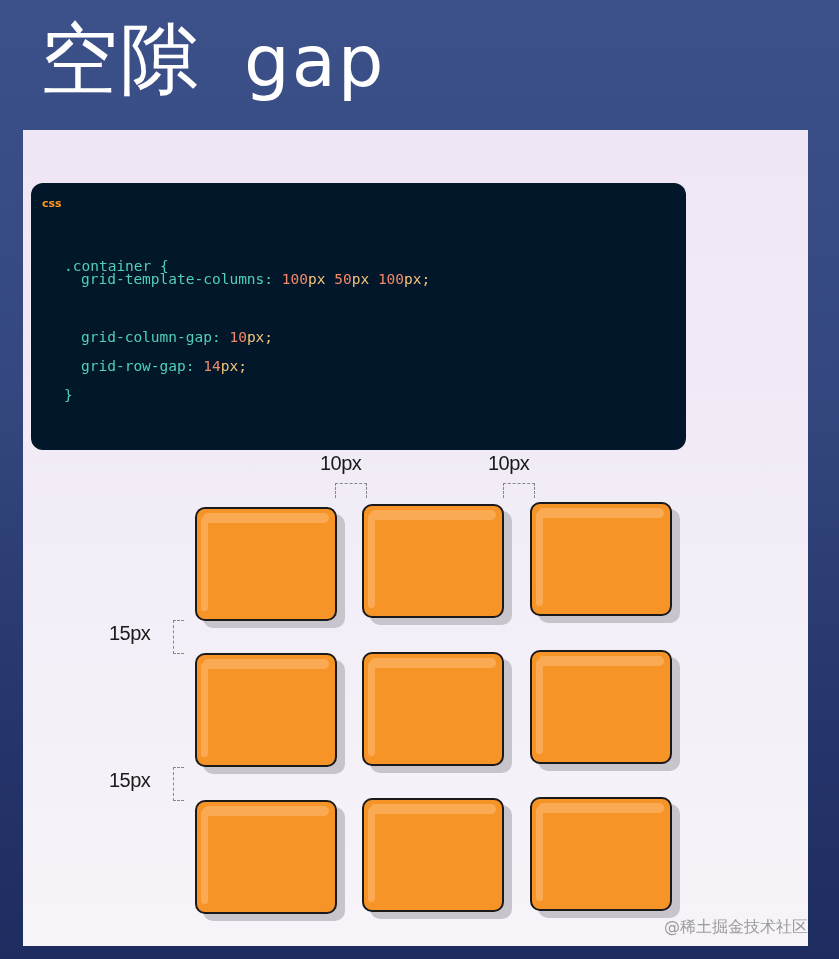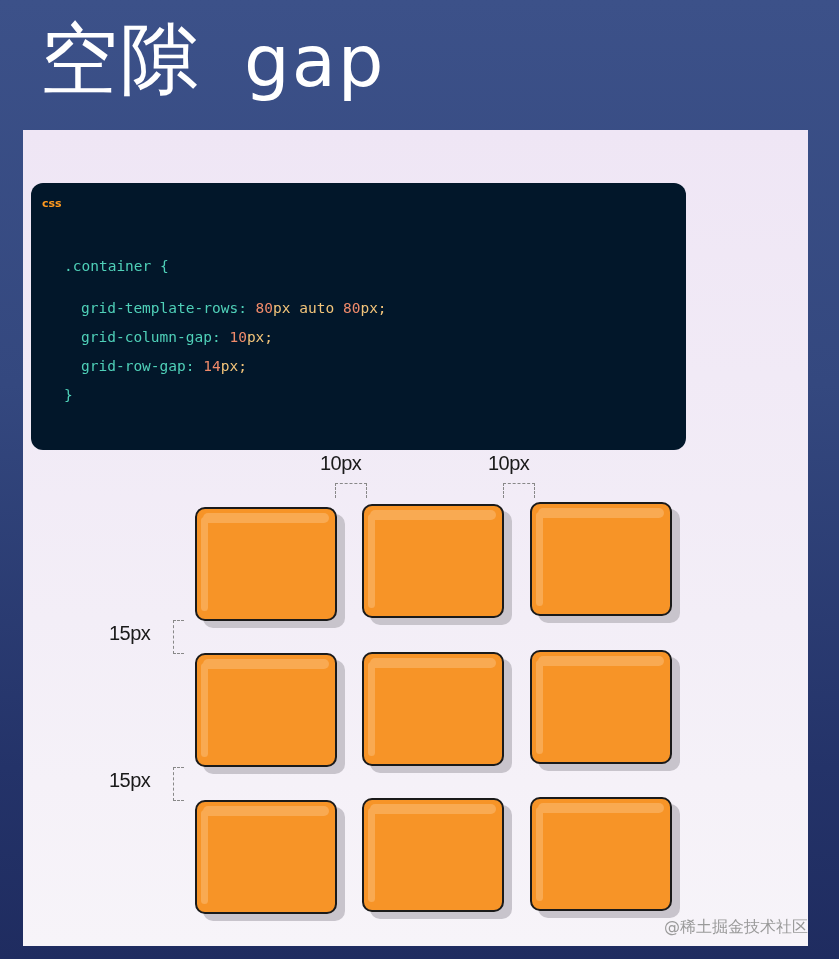--- a/index.html
+++ b/index.html
@@ -59,22 +59,22 @@
 
 <div class="title"><span>空隙</span><span class="latin">gap</span></div>
 
 <div class="panel">
 
   <div class="code">
     <span class="lang">css</span>
 
     <div class="line" style="left:33px;top:75px;"><span>.container {</span></div>
 
+    <div class="line" style="left:50px;top:88px;"><span>grid-template-columns:</span> <span class="num">100</span><span class="unit">px</span> <span class="num">50</span><span class="unit">px</span> <span class="num">100</span><span class="unit">px;</span></div>
 
-    <div class="line" style="left:50px;top:117px;"><span>grid-template-rows:</span> <span class="num">80</span><span class="unit">px</span> <span class="kw">auto</span> <span class="num">80</span><span class="unit">px;</span></div>
 
     <div class="line" style="left:50px;top:146px;"><span>grid-column-gap:</span> <span class="num">10</span><span class="unit">px;</span></div>
 
     <div class="line" style="left:50px;top:175px;"><span>grid-row-gap:</span> <span class="num">14</span><span class="unit">px;</span></div>
 
     <div class="line" style="left:33px;top:204px;"><span>}</span></div>
   </div>
 
   <div class="lbl" style="left:297px;top:322px;">10px</div>
   <div class="bracket-h" style="left:312px;top:353px;"></div>

